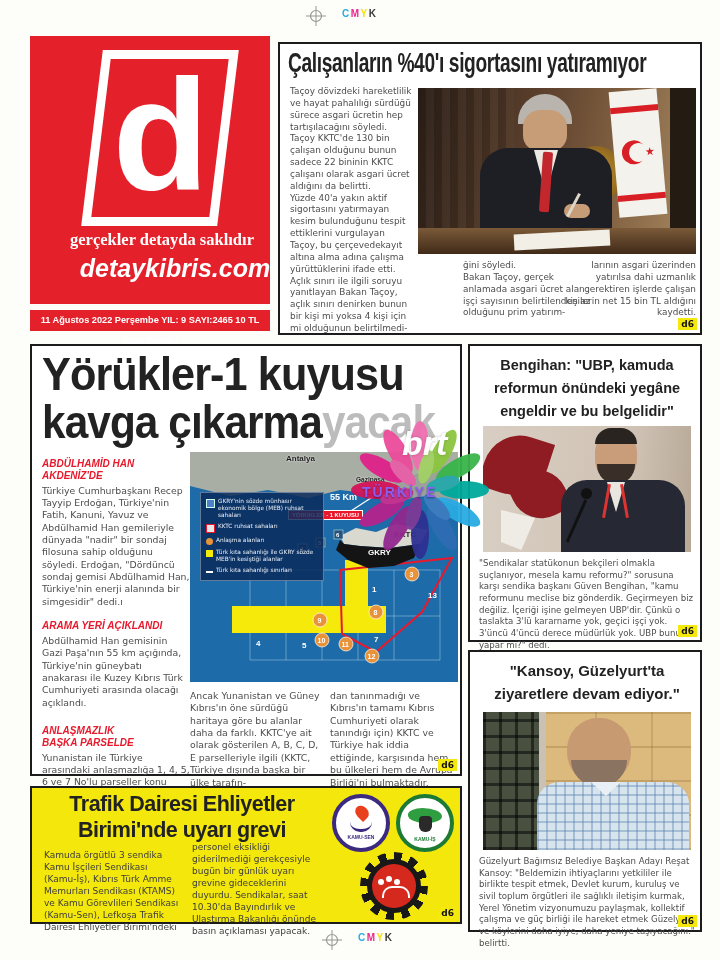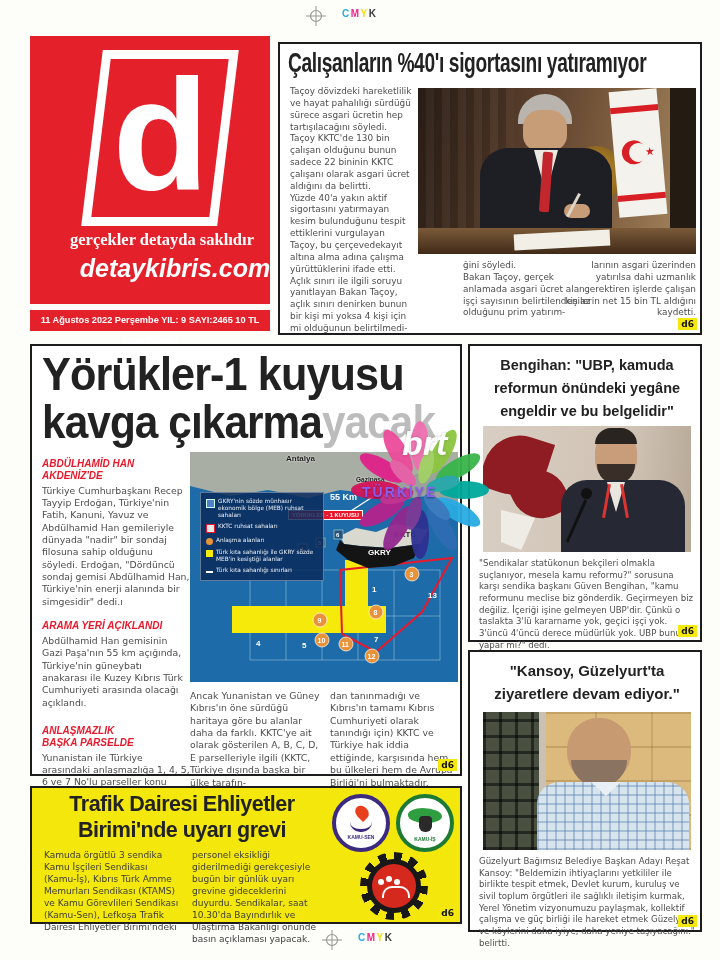--- a/index.html
+++ b/index.html
@@ -303,21 +303,21 @@
       <div class="abs" style="left:108px;top:70px;width:30px;height:14px;background:#e8f0f6;clip-path:polygon(0 0,100% 0,50% 100%);"></div>
     </div>
     <div class="abs body-txt" style="left:9px;top:204px;width:216px;font-size:8.6px;line-height:1.36;white-space:normal;">Güzelyurt Bağımsız Belediye Başkan Adayı Reşat Kansoy: "Beldemizin ihtiyaçlarını yetkililer ile birlikte tespit etmek, Devlet kurum, kuruluş ve sivil toplum örgütleri ile sağlıklı iletişim kurmak, Yerel Yönetim vizyonumuzu paylaşmak, kollektif çalışma ve güç birliği ile hareket etmek Güzelyurt ve köylerini daha iyiye, daha yeniye taşıyacağını." belirtti.</div>
     <div class="d6">d6</div>
   </div>
 
   <div class="box" style="left:30px;top:786px;width:432px;height:138px;background:#f4e70b;border-color:#1c1c1c;">
     <div class="hl" style="position:absolute;left:0;top:4px;width:300px;text-align:center;font-size:21.5px;letter-spacing:-0.5px;">Trafik Dairesi Ehliyetler</div>
     <div class="hl" style="position:absolute;left:0;top:30px;width:300px;text-align:center;font-size:21.5px;letter-spacing:-0.5px;">Birimi'nde uyarı grevi</div>
     <div class="abs body-txt" style="left:12px;top:62px;width:138px;font-size:9px;color:#3d3d3d;white-space:normal;">Kamuda örgütlü 3 sendika Kamu İşçileri Sendikası (Kamu-İş), Kıbrıs Türk Amme Memurları Sendikası (KTAMS) ve Kamu Görevlileri Sendikası (Kamu-Sen), Lefkoşa Trafik Dairesi Ehliyetler Birimi'ndeki</div>
-    <div class="abs body-txt" style="left:160px;top:62px;width:136px;font-size:9px;color:#3d3d3d;white-space:normal;">personel eksikliği giderilmediği gerekçesiyle bugün bir günlük uyarı grevine gideceklerini duyurdu. Sendikalar,  saat 10.30'da Bayındırlık ve Ulaştırma Bakanlığı önünde basın açıklaması yapacak.</div>
+    <div class="abs body-txt" style="left:160px;top:54px;width:136px;font-size:9px;color:#3d3d3d;white-space:normal;">personel eksikliği giderilmediği gerekçesiyle bugün bir günlük uyarı grevine gideceklerini duyurdu. Sendikalar,  saat 10.30'da Bayındırlık ve Ulaştırma Bakanlığı önünde basın açıklaması yapacak.</div>
 
     <div class="abs" style="left:300px;top:6px;width:58px;height:58px;border-radius:50%;background:#fff;border:4px solid #3b2a80;box-sizing:border-box;">
       <div class="abs" style="left:20px;top:7px;width:12px;height:15px;background:#e8401c;border-radius:50% 50% 50% 0;transform:rotate(-45deg);"></div>
       <div class="abs" style="left:14px;top:22px;width:22px;height:9px;border-bottom:3px solid #3b2a80;border-radius:0 0 10px 10px;"></div>
       <div class="abs" style="left:0;top:36px;width:50px;text-align:center;font:700 5px 'Liberation Sans',sans-serif;color:#3b2a80;">KAMU-SEN</div>
     </div>
 
     <div class="abs" style="left:364px;top:6px;width:58px;height:58px;border-radius:50%;background:#fff;border:4px solid #1d7a34;box-sizing:border-box;">
       <div class="abs" style="left:8px;top:10px;width:34px;height:15px;background:#2f9e41;border-radius:45% 60% 45% 55%;"></div>
       <div class="abs" style="left:19px;top:18px;width:13px;height:16px;background:#2a2a2a;border-radius:4px 4px 6px 6px;"></div>

